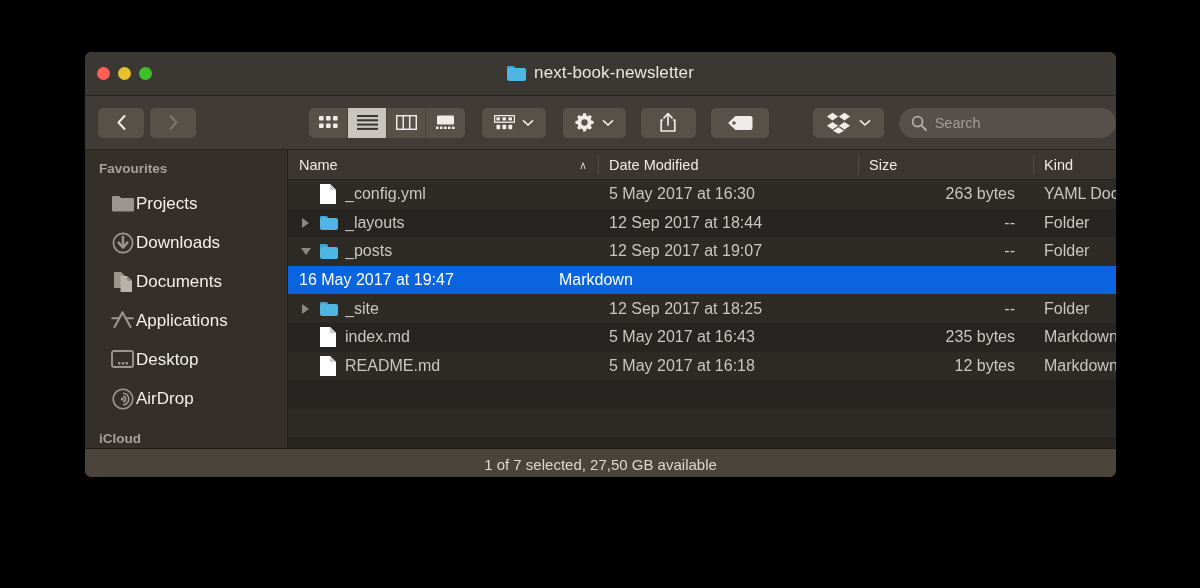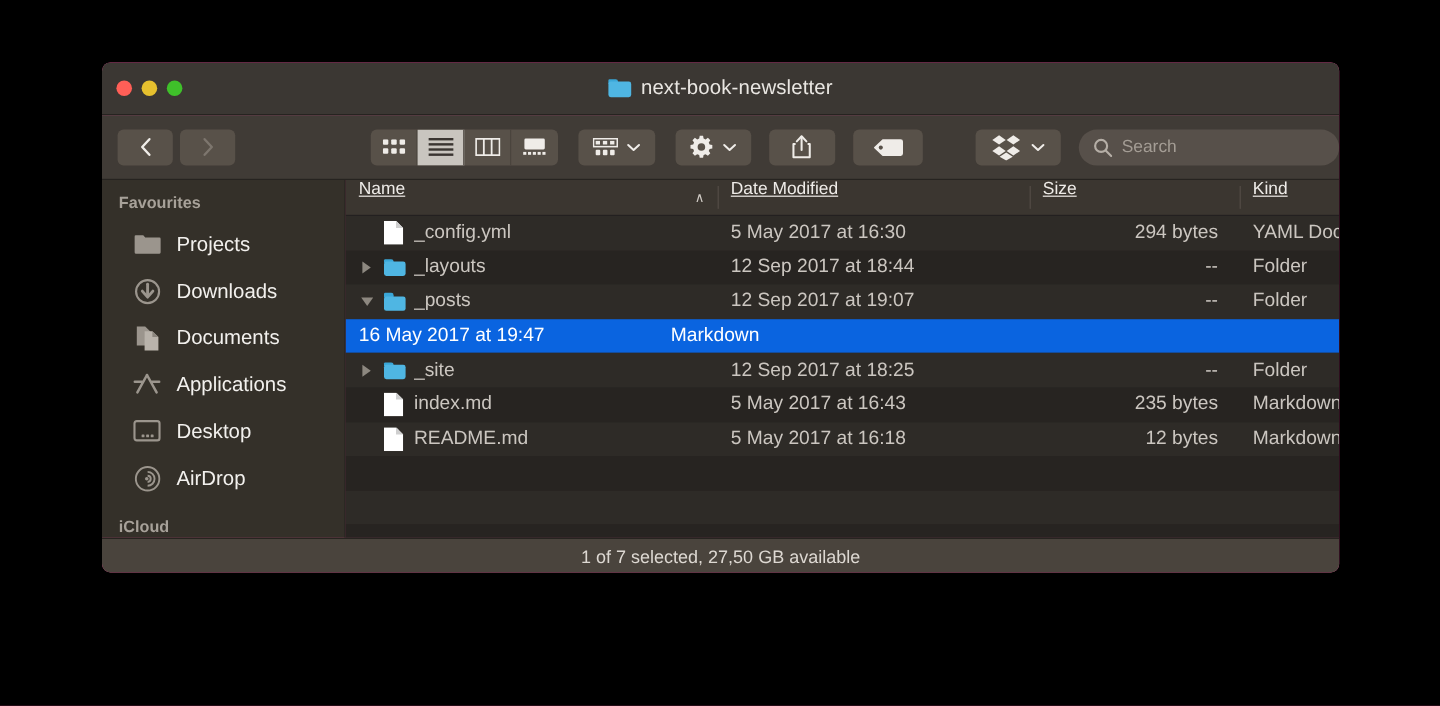--- a/index.html
+++ b/index.html
@@ -95,34 +95,34 @@
   .sidebar {
     width: 203px; background: #343029;
     border-right: 1px solid #262320;
     padding-top: 11px; overflow: hidden; position: relative;
   }
   .sb-header {
     color: #a7a199; font-size: 13.5px; font-weight: bold;
     padding: 0 0 8px 14px;
   }
   .sb-item {
-    display: flex; align-items: center; gap: 13px;
+    display: flex; align-items: center; gap: 2px;
     height: 39px; padding-left: 26px; cursor: default;
   }
   .sb-label { color: #f2f0ed; font-size: 17px; }
   .sb-icon { width: 23px; height: 23px; flex: none; display:flex; align-items:center; justify-content:center;}
   .sb-header.icloud { position: absolute; bottom: -6px; left: 0; }
   
   .filelist { flex: 1; background: #2a2724; position: relative; overflow: hidden; }
   .colhead {
     display: flex; height: 30px; background: #3b3630;
     border-bottom: 1px solid #232020;
     color: #efece8; font-size: 14.5px;
   }
-  .col { display: flex; padding-left: 11px; position: relative; text-decoration: underline; }
+  .col { display: flex; align-items: center; padding-left: 11px; position: relative; }
   .col + .col::before {
     content: ""; position: absolute; left: 0; top: 5px; bottom: 5px;
     width: 1px; background: #544d46;
   }
   .col-name { width: 310px; }
   .col-date { width: 260px; }
   .col-size { width: 175px; }
   .col-kind { flex: 1; }
   .sort-ind {
     position: absolute; right: 11px; top: 50%; transform: translateY(-50%);
@@ -416,21 +416,21 @@
               <span class="disc"></span>
               <span class="ficon doc">
                 <svg width="16" height="20" viewBox="0 0 16 20">
                   <path fill="#ffffff" d="M0 0h10l6 6v14H0z"></path>
                   <polygon fill="#cfcfcf" points="10,0 16,6 10,6"></polygon>
                 </svg>
               </span>
               <span class="fname">_config.yml</span>
             </span>
             <span class="cell cell-date">5 May 2017 at 16:30</span>
-            <span class="cell cell-size">294 bytes</span>
+            <span class="cell cell-size">263 bytes</span>
             <span class="cell cell-kind">YAML Docu</span>
           </div>
           <div class="row even">
             <span class="cell cell-name">
               <span class="disc">
                 <span class="tri right"></span>
               </span>
               <span class="ficon folder">
                 <span class="tab"></span>
                 <span class="fbody"></span>

